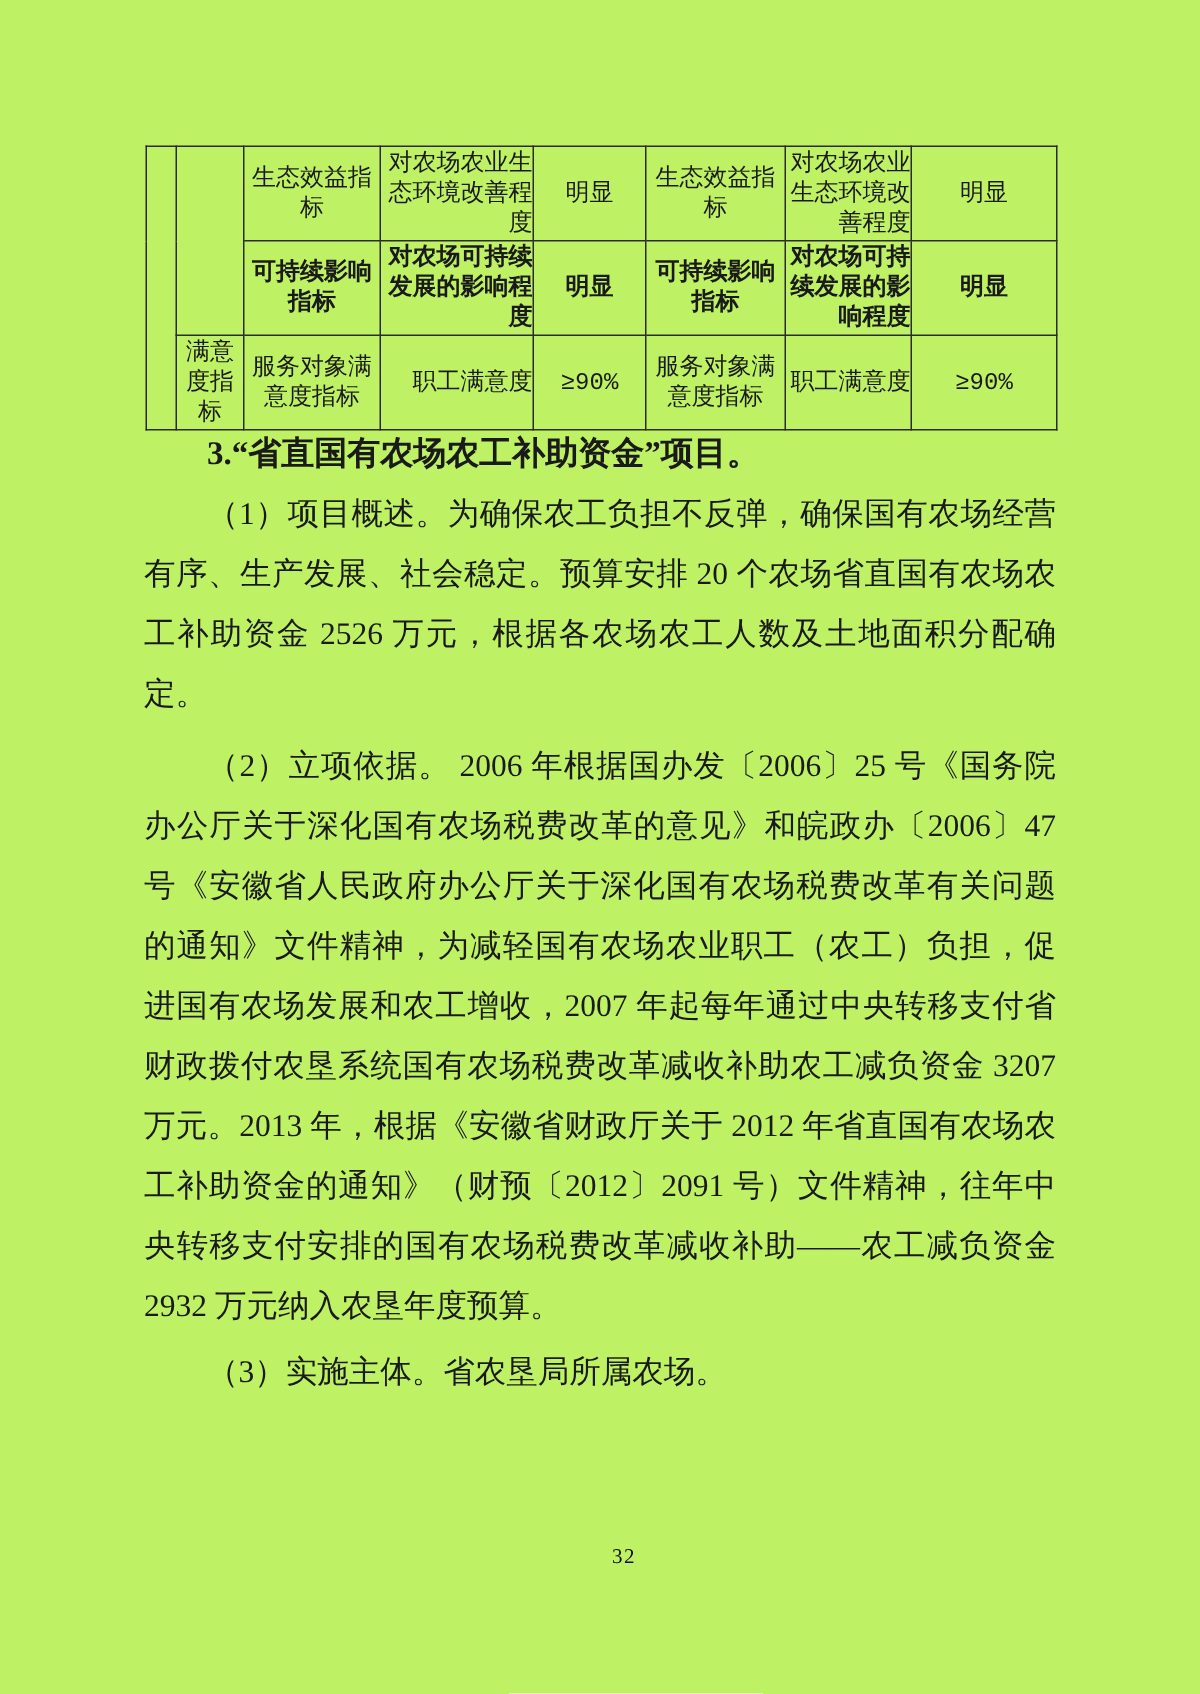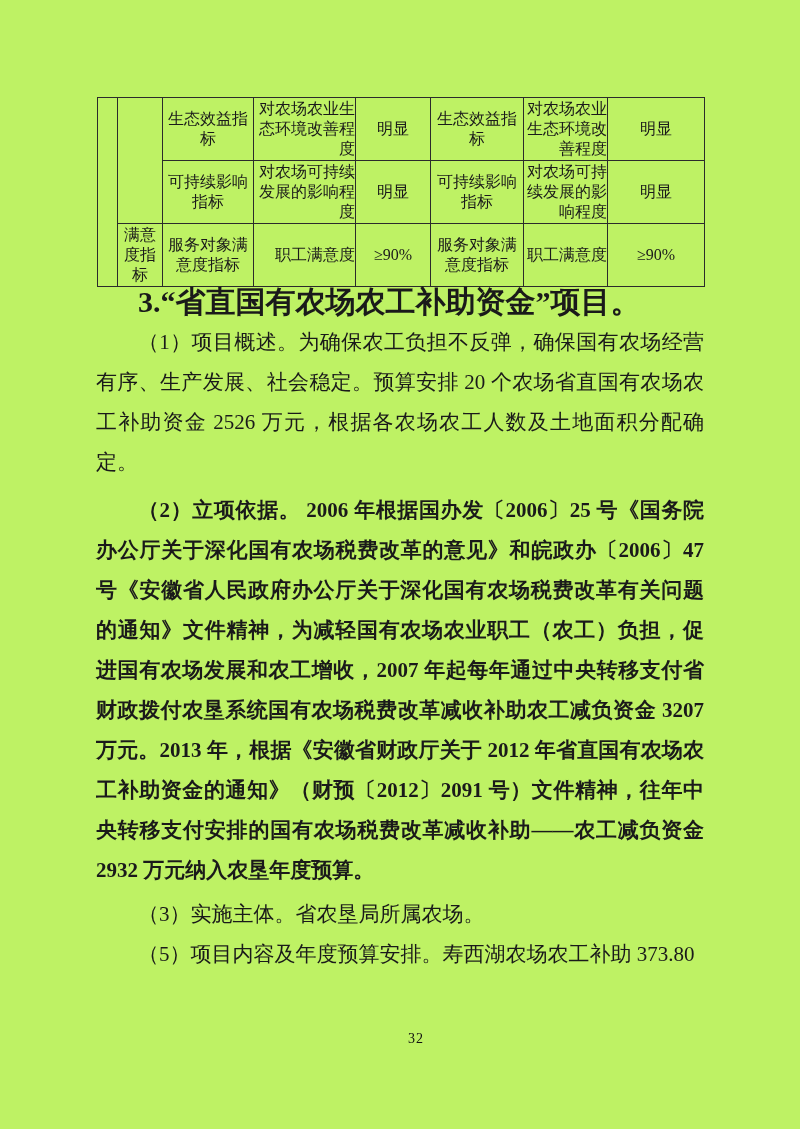--- a/index.html
+++ b/index.html
@@ -27,43 +27,43 @@
     font-size: 16px;
     line-height: 20px;
     text-align: center;
     vertical-align: middle;
     padding: 1px 2px;
     overflow: hidden;
     word-break: break-all;
   }
   .indicator-table td.desc { text-align: right; padding-left: 3px; padding-right: 0; }
   .row-1 { height: 61px; }
-  .row-2 { height: 60px; }
-  .row-3 { height: 56px; }
+  .row-2 { height: 60px; font-weight: bold; }
+  .row-3 { height: 56px; font-family: Liberation Mono, monospace; }
 
   
   .body-text {
     position: absolute;
     left: 96px;
     top: 282px;
     width: 608px;
     font-size: 21px;
     line-height: 40px;
     text-align: justify;
   }
   .body-text p { margin: 0; text-indent: 42px; }
   .section-heading {
     margin: 0;
     text-indent: 42px;
-    font-size: 30px;
+    font-size: 22px;
     font-weight: bold;
     line-height: 40px;
     text-align: left;
   }
-  .sp-before-sm { margin-top: 8px !important; font-weight: bold; }
+  .sp-before-sm { margin-top: 8px !important; }
   .sp-before-xs { margin-top: 4px !important; }
 
   
   .page-number {
     position: absolute;
     top: 1031px;
     left: 0;
     width: 100%;
     text-align: center;
     font-size: 14px;
@@ -117,18 +117,17 @@
       <td>≥90%</td>
     </tr>
   </tbody>
     </table>
 
   <div class="body-text">
     <p class="section-heading">3.“省直国有农场农工补助资金”项目。</p>
     <p>（1）项目概述。为确保农工负担不反弹，确保国有农场经营有序、生产发展、社会稳定。预算安排 20 个农场省直国有农场农工补助资金 2526 万元，根据各农场农工人数及土地面积分配确定。</p>
     <p class="sp-before-sm">（2）立项依据。 2006 年根据国办发〔2006〕25 号《国务院办公厅关于深化国有农场税费改革的意见》和皖政办〔2006〕47 号《安徽省人民政府办公厅关于深化国有农场税费改革有关问题的通知》文件精神，为减轻国有农场农业职工（农工）负担，促进国有农场发展和农工增收，2007 年起每年通过中央转移支付省财政拨付农垦系统国有农场税费改革减收补助农工减负资金 3207 万元。2013 年，根据《安徽省财政厅关于 2012 年省直国有农场农工补助资金的通知》（财预〔2012〕2091 号）文件精神，往年中央转移支付安排的国有农场税费改革减收补助——农工减负资金 2932 万元纳入农垦年度预算。</p>
     <p class="sp-before-xs">（3）实施主体。省农垦局所属农场。</p>
-    <p>（5）项目内容及年度预算安排。寿西湖农场农工补助 373.80</p>
   </div>
 
   <div class="page-number">32</div>
 
 </div>
 
 </body></html>

